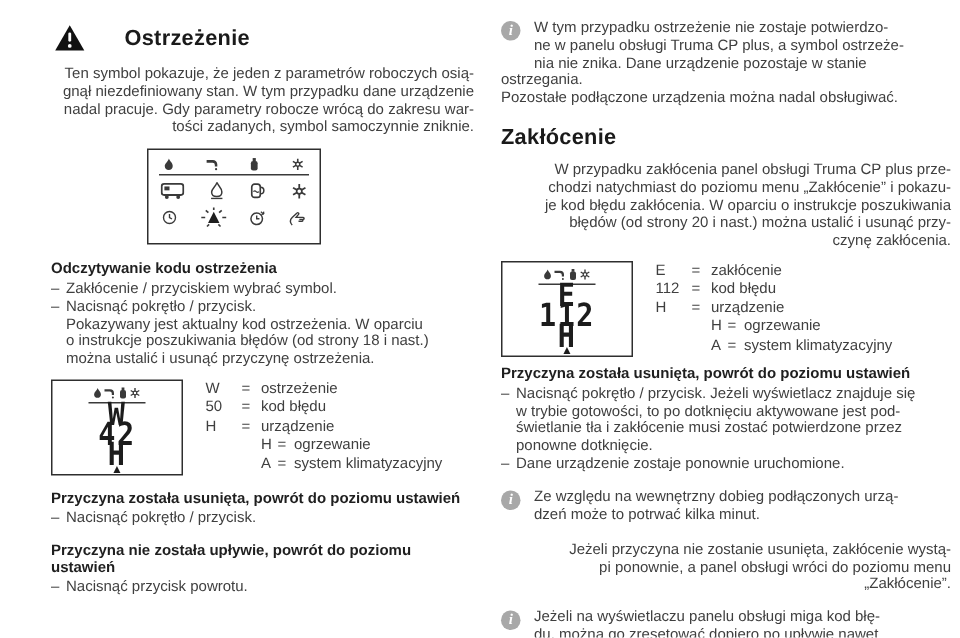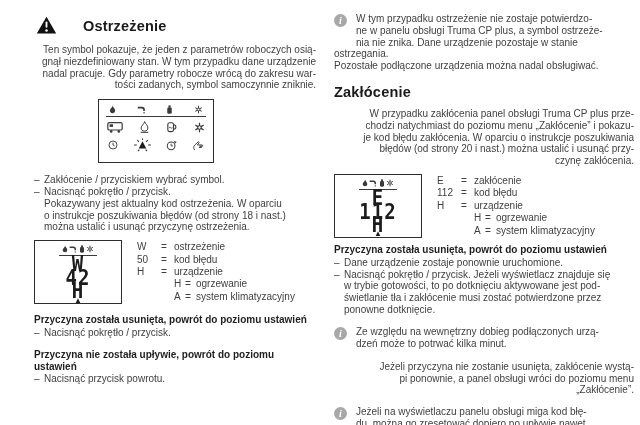--- a/index.html
+++ b/index.html
@@ -158,20 +158,21 @@
             </svg>
           </span>
         <span class="icon">
             <svg width="12" height="11" viewBox="0 0 13 12">
               <path d="M3 11 C1.4 9.2 1.4 7 3 5.5 L6.5 2.2 C7.2 1.5 8.2 2.4 7.6 3.2 L5.8 5.4 H11 C11.9 5.4 11.9 6.8 11 6.8 H8.2 M8.2 6.8 H10.2 C11 6.8 11 8.2 10.2 8.2 H7.6" fill="none" stroke="#3a3a3a" stroke-width="1"></path>
             </svg>
           </span>
       </div>
     </div>
 
+    <div class="bold-head">Odczytywanie kodu ostrzeżenia</div>
     <div class="dash-list">
       <div class="dash-item">Zakłócenie / przyciskiem wybrać symbol.</div>
       <div class="dash-item">Nacisnąć pokrętło / przycisk.
 Pokazywany jest aktualny kod ostrzeżenia. W oparciu
 o instrukcje poszukiwania błędów (od strony 18 i nast.)
 można ustalić i usunąć przyczynę ostrzeżenia.</div>
     </div>
 
     <div class="code-row">
       <div class="display-box code-box">
@@ -324,25 +325,25 @@
         <div class="lrow sub">
             <span class="lkey">A</span>
             <span class="lsym">=</span>
             <span class="ldesc">system klimatyzacyjny</span>
           </div>
       </div>
     </div>
 
     <div class="bold-head" style="margin-top:4px;">Przyczyna została usunięta, powrót do poziomu ustawień</div>
     <div class="dash-list">
-      <div class="dash-item">Dane urządzenie zostaje ponownie uruchomione.</div>
       <div class="dash-item">Nacisnąć pokrętło / przycisk. Jeżeli wyświetlacz znajduje się
 w trybie gotowości, to po dotknięciu aktywowane jest pod-
 świetlanie tła i zakłócenie musi zostać potwierdzone przez
 ponowne dotknięcie.</div>
+      <div class="dash-item">Dane urządzenie zostaje ponownie uruchomione.</div>
     </div>
 
     <div class="note" style="margin-top:10px;">
       <span class="info-badge">i</span>
       <span class="pre">Ze względu na wewnętrzny dobieg podłączonych urzą-
 dzeń może to potrwać kilka minut.</span>
     </div>
 
     <div class="pre">Jeżeli przyczyna nie zostanie usunięta, zakłócenie wystą-
 pi ponownie, a panel obsługi wróci do poziomu menu

